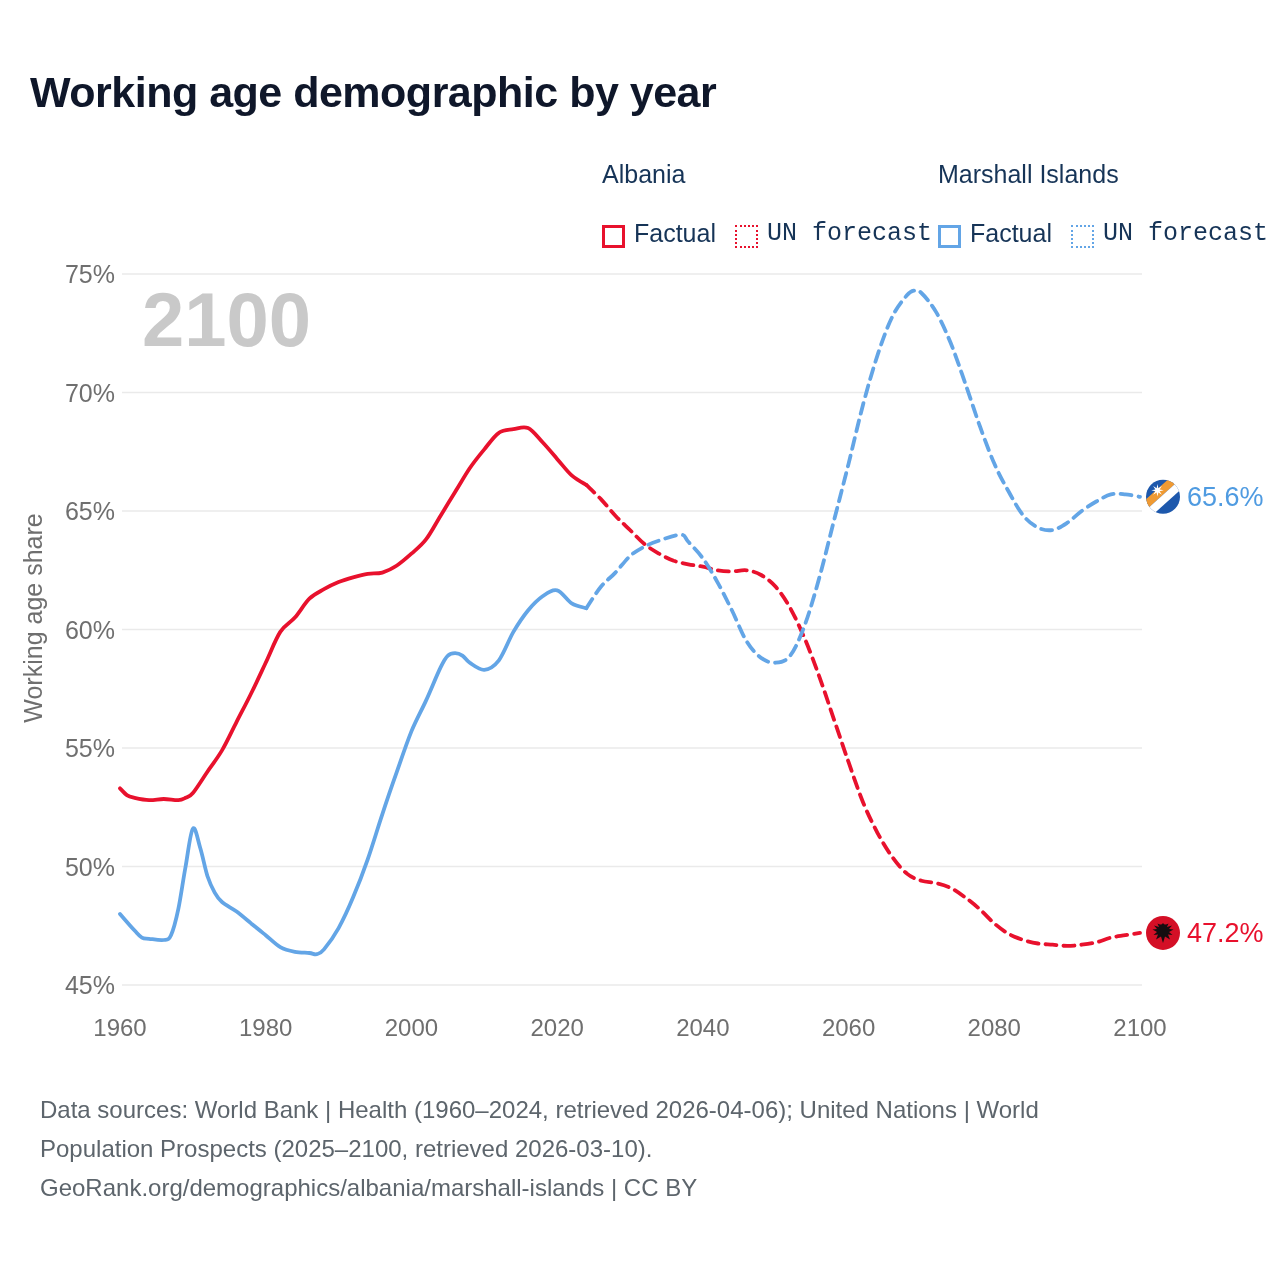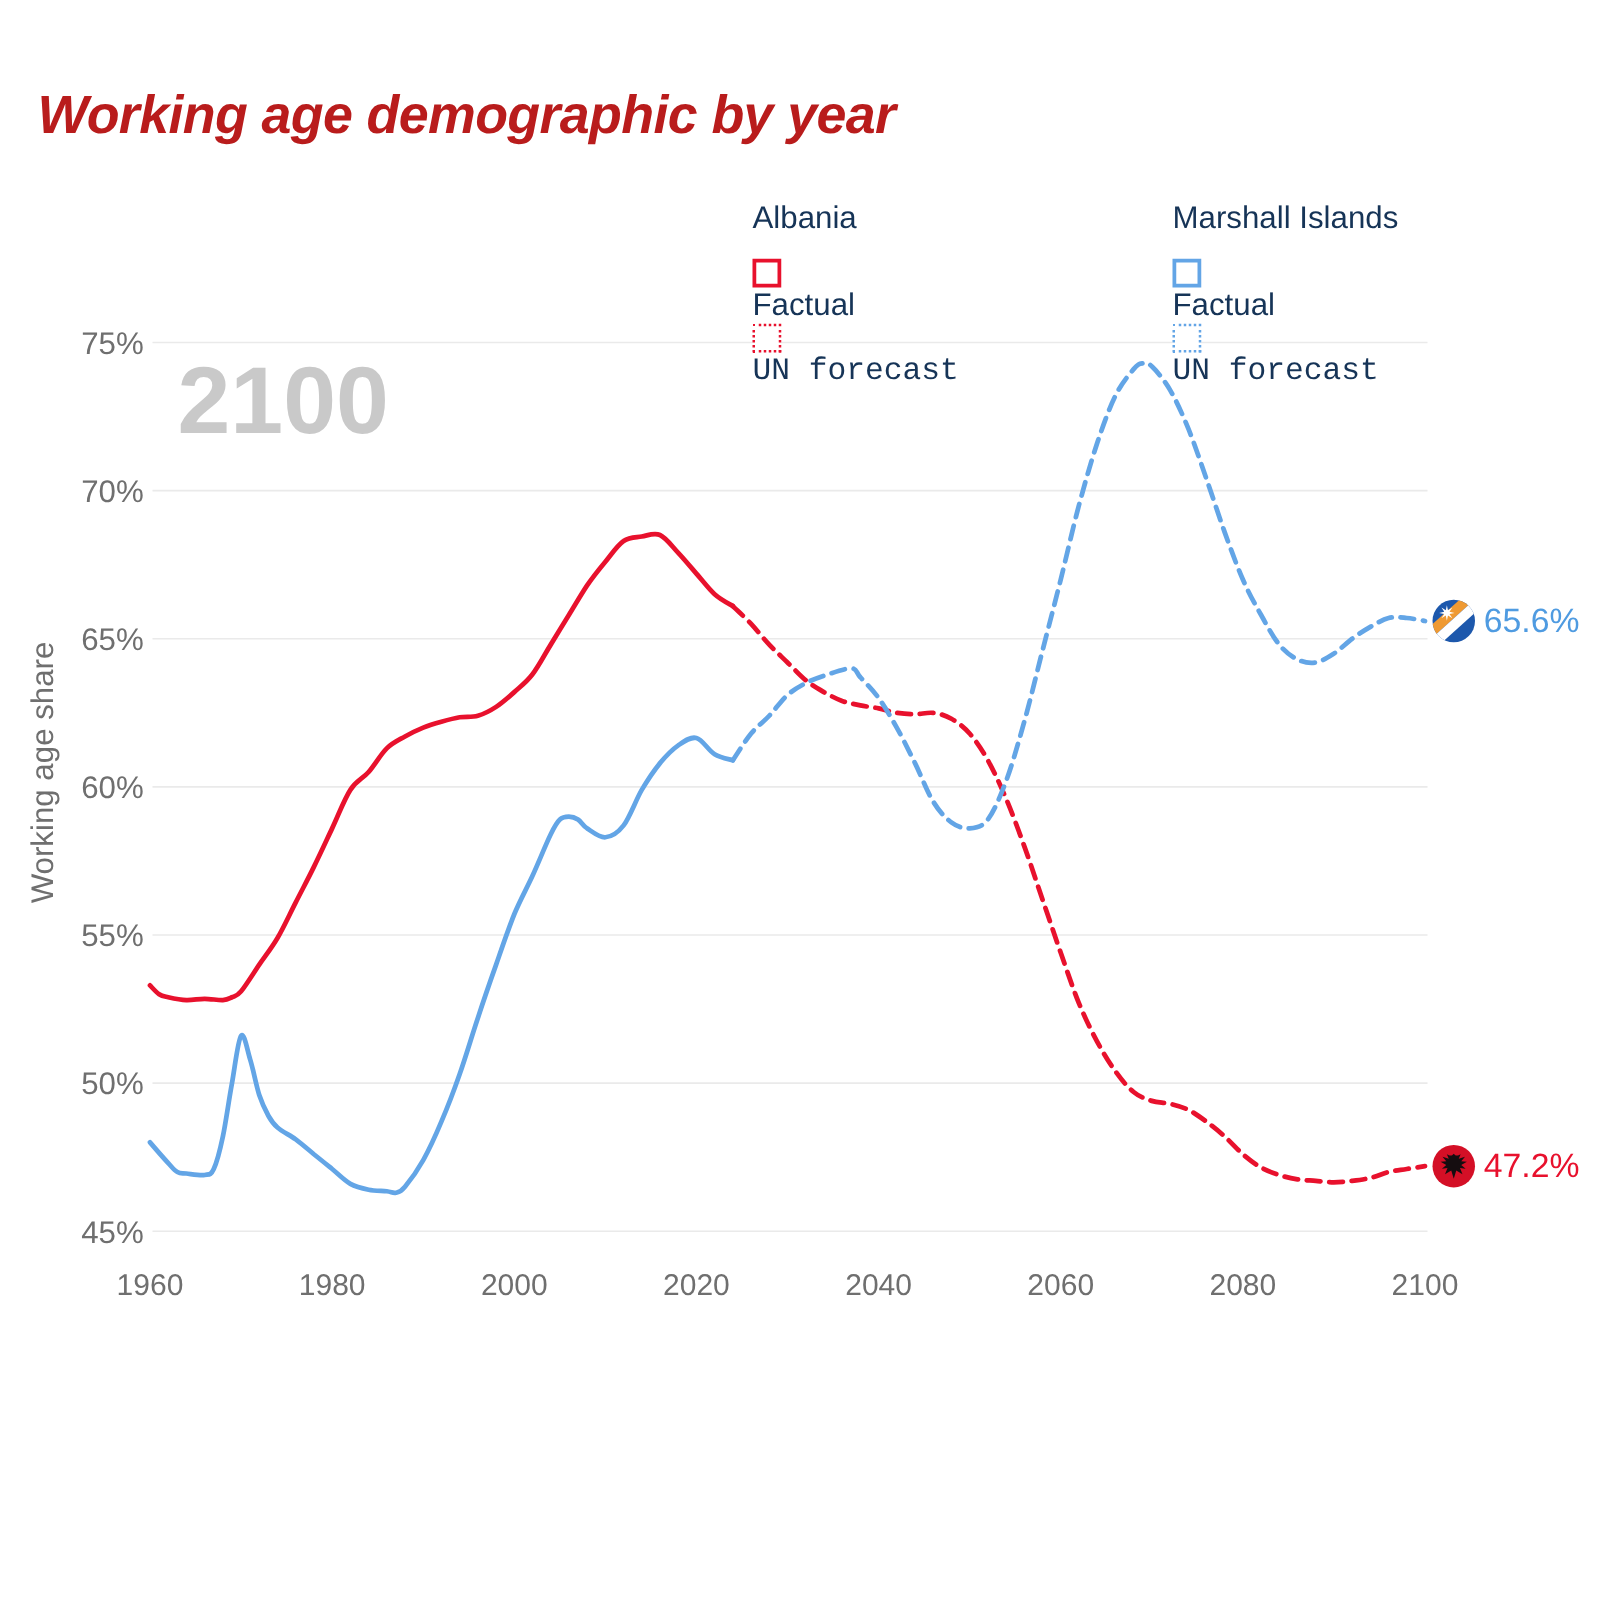--- a/index.html
+++ b/index.html
@@ -1,24 +1,24 @@
 <!DOCTYPE html>
 <html><head>
 <meta charset="utf-8">
 <style>
   html,body{margin:0;padding:0;background:#ffffff;}
   .page{position:relative;width:1280px;height:1280px;background:#ffffff;overflow:hidden;
         font-family:"Liberation Sans",sans-serif;}
   .chart-title{position:absolute;left:30px;top:68px;font-size:43px;font-weight:700;
-        color:#b91c1c;letter-spacing:-0.5px;font-style:italic;}
+        color:#0f172a;letter-spacing:-0.5px;}
   .legend-group{position:absolute;top:160px;}
   .legend-group.g0{left:602px;}
   .legend-group.g1{left:938px;}
   .legend-country{font-size:25px;color:#163457;}
-  .legend-row{display:flex;align-items:flex-start;margin-top:18px;flex-direction:column;}
+  .legend-row{display:flex;align-items:flex-end;margin-top:30px;}
   .swatch{width:23px;height:23px;box-sizing:border-box;display:inline-block;margin-right:9px;background:#fff;}
   .sw-solid-red{border:3px solid #e8112d;}
   .sw-dash-red{border:2px dotted #e8112d;}
   .sw-solid-blue{border:3px solid #63a5e6;}
   .sw-dash-blue{border:2px dotted #63a5e6;}
   .legend-label{font-size:25px;color:#163457;margin-right:19px;white-space:nowrap;}
   .legend-label:last-child{margin-right:0;font-family:Liberation Mono, monospace;}
   .plot-svg{position:absolute;left:0;top:0;}
   .footer{position:absolute;left:40px;top:1090px;font-size:24px;color:#5d656c;line-height:39px;}
 </style>
@@ -94,14 +94,19 @@
   <div class="legend-group g1">
     <div class="legend-country">Marshall Islands</div>
     <div class="legend-row">
       <span class="swatch sw-solid-blue"></span>
       <span class="legend-label">Factual</span>
       <span class="swatch sw-dash-blue"></span>
       <span class="legend-label">UN forecast</span>
     </div>
   </div>
 
+  <div class="footer">
+    <div>Data sources: World Bank | Health (1960–2024, retrieved 2026-04-06); United Nations | World</div>
+    <div>Population Prospects (2025–2100, retrieved 2026-03-10).</div>
+    <div>GeoRank.org/demographics/albania/marshall-islands | CC BY</div>
+  </div>
 
 </div>
 
 </body></html>

